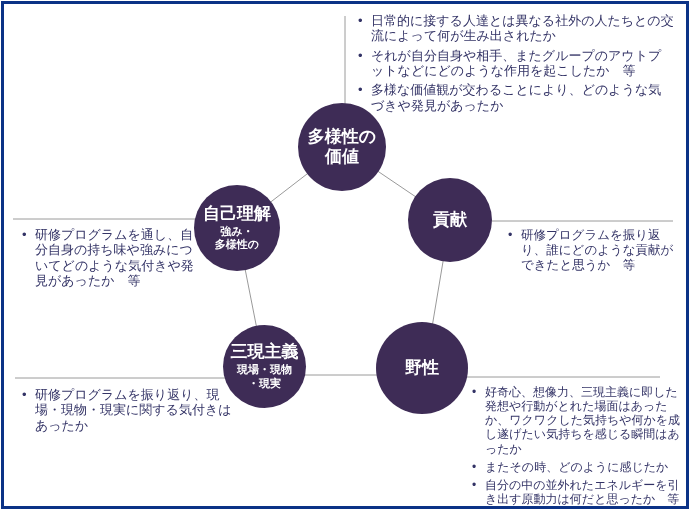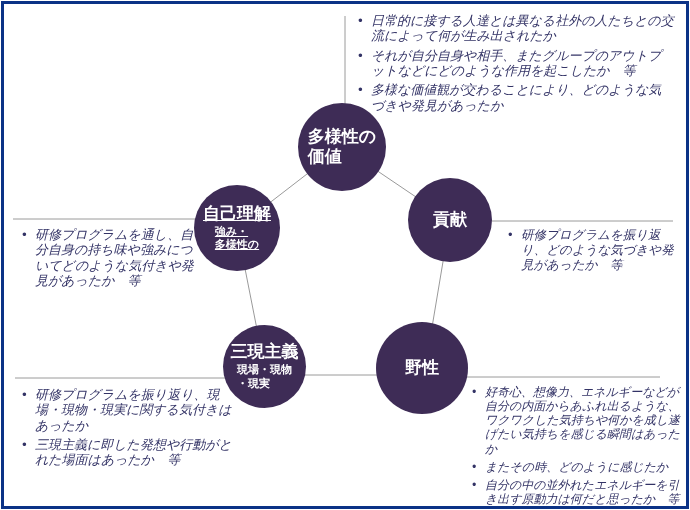--- a/index.html
+++ b/index.html
@@ -14,31 +14,31 @@
     position:relative;width:690px;height:510px;background:#fff;overflow:hidden;
   }
   .frame{
     position:absolute;inset:1px;border:3px solid var(--border);pointer-events:none;z-index:5;
   }
   svg.links{position:absolute;left:0;top:0;z-index:1;}
   svg.links line{stroke:var(--connector);stroke-width:1;}
   .node{
     position:absolute;border-radius:50%;background:var(--circle);color:#fff;
     display:flex;flex-direction:column;align-items:center;justify-content:center;
-    z-index:2;
+    text-align:center;z-index:2;
   }
   .node .main{font-weight:bold;font-size:17px;line-height:1.15;}
   .node .sub{font-weight:bold;font-size:11px;line-height:1.25;margin-top:1px;}
   #node-diversity{left:298px;top:103px;width:88px;height:88px;}
-  #node-self{left:194px;top:185px;width:86px;height:86px;text-decoration:underline;}
+  #node-self{left:194px;top:185px;width:86px;height:86px;}
   #node-contribution{left:408px;top:178px;width:84px;height:84px;}
   #node-sangen{left:223px;top:325px;width:83px;height:83px;}
   #node-wild{left:376px;top:322px;width:92px;height:92px;}
   .note{
-    position:absolute;color:var(--text);font-size:13px;line-height:1.18;z-index:3;font-style:italic;
+    position:absolute;color:var(--text);font-size:13px;line-height:1.18;z-index:3;
   }
   .note ul{margin:0;padding:0;list-style:none;}
   .note li{position:relative;padding-left:15px;margin-bottom:4px;}
   .note li::before{content:"\2022";position:absolute;left:2px;top:0;}
   #note-diversity{left:356px;top:13px;width:318px;}
   #note-self{left:20px;top:227px;width:186px;}
   #note-contribution{left:506px;top:228px;width:176px;font-size:12.5px;}
   #note-sangen{left:20px;top:387px;width:212px;}
   #note-wild{left:470px;top:385px;width:214px;font-size:12px;}
 </style>
@@ -103,31 +103,30 @@
   </div>
 
   <div class="note" id="note-self">
     <ul>
       <li>研修プログラムを通し、自分自身の持ち味や強みについてどのような気付きや発見があったか　等</li>
     </ul>
   </div>
 
   <div class="note" id="note-contribution">
     <ul>
-      <li>研修プログラムを振り返り、どのような気づきや発見があったか　等</li>
+      <li>研修プログラムを振り返り、誰にどのような貢献ができたと思うか　等</li>
     </ul>
   </div>
 
   <div class="note" id="note-sangen">
     <ul>
       <li>研修プログラムを振り返り、現場・現物・現実に関する気付きはあったか</li>
-      <li>三現主義に即した発想や行動がとれた場面はあったか　等</li>
     </ul>
   </div>
 
   <div class="note" id="note-wild">
     <ul>
-      <li>好奇心、想像力、エネルギーなどが自分の内面からあふれ出るような、ワクワクした気持ちや何かを成し遂げたい気持ちを感じる瞬間はあったか</li>
+      <li>好奇心、想像力、三現主義に即した発想や行動がとれた場面はあったか、ワクワクした気持ちや何かを成し遂げたい気持ちを感じる瞬間はあったか</li>
       <li>またその時、どのように感じたか</li>
       <li>自分の中の並外れたエネルギーを引き出す原動力は何だと思ったか　等</li>
     </ul>
   </div>
 </div>
 
 </body></html>

